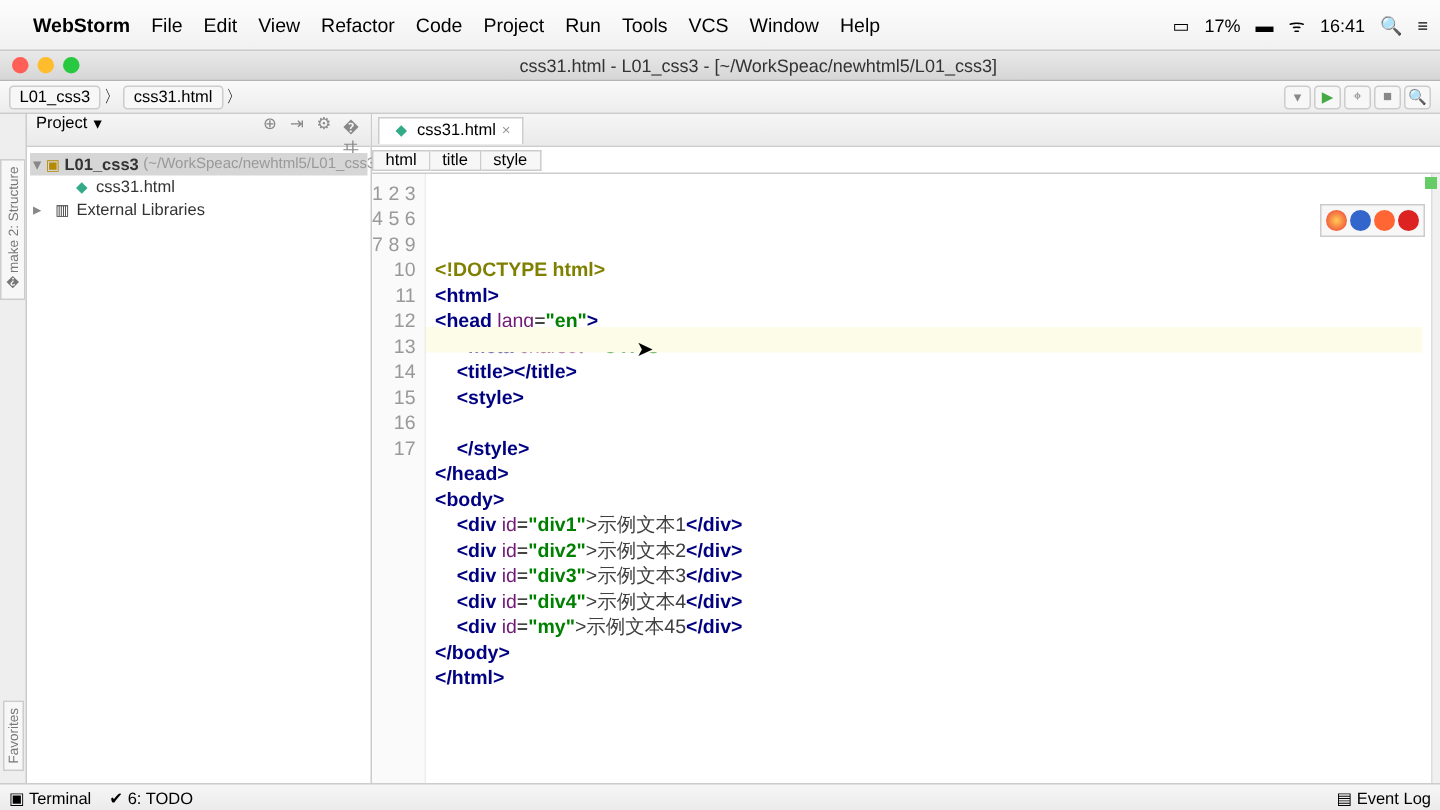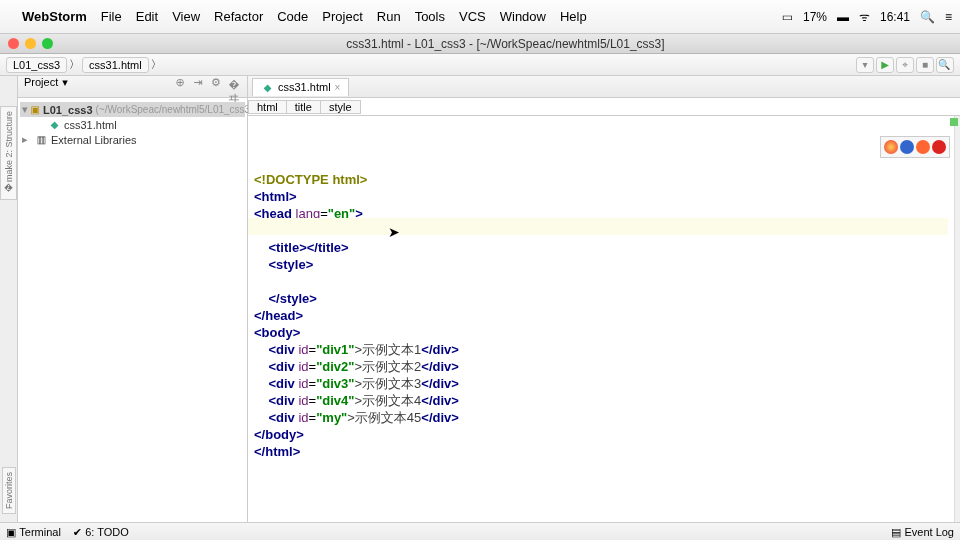--- a/index.html
+++ b/index.html
@@ -171,20 +171,37 @@
       <span>style</span>
     </div>
     <div id="code">
       <div class="g-ok"></div>
       <div id="brws">
         <div style="background:radial-gradient(#fc5,#e33);"></div>
         <div style="background:#36c;"></div>
         <div style="background:#f63;"></div>
         <div style="background:#d22;"></div>
       </div>
+      <div id="ln">1
+2
+3
+4
+5
+6
+7
+8
+9
+10
+11
+12
+13
+14
+15
+16
+17</div>
       <div id="src">
 <div class="hl" style="top:102px;"></div>
 <span id="cursor">➤</span>
 <span class="doc">&lt;!DOCTYPE </span><span class="doc">html</span><span class="doc">&gt;</span>
 <span class="tag">&lt;html&gt;</span>
 <span class="tag">&lt;head </span><span class="attr">lang</span><span>=</span><span class="str">"en"</span><span class="tag">&gt;</span>
 <span class="tag">    &lt;meta </span><span class="attr">charset</span><span>=</span><span class="str">"UTF-8"</span><span class="tag">&gt;</span>
 <span class="tag">    &lt;title&gt;&lt;/title&gt;</span>
 <span class="tag">    &lt;style&gt;</span>
 <span></span>

